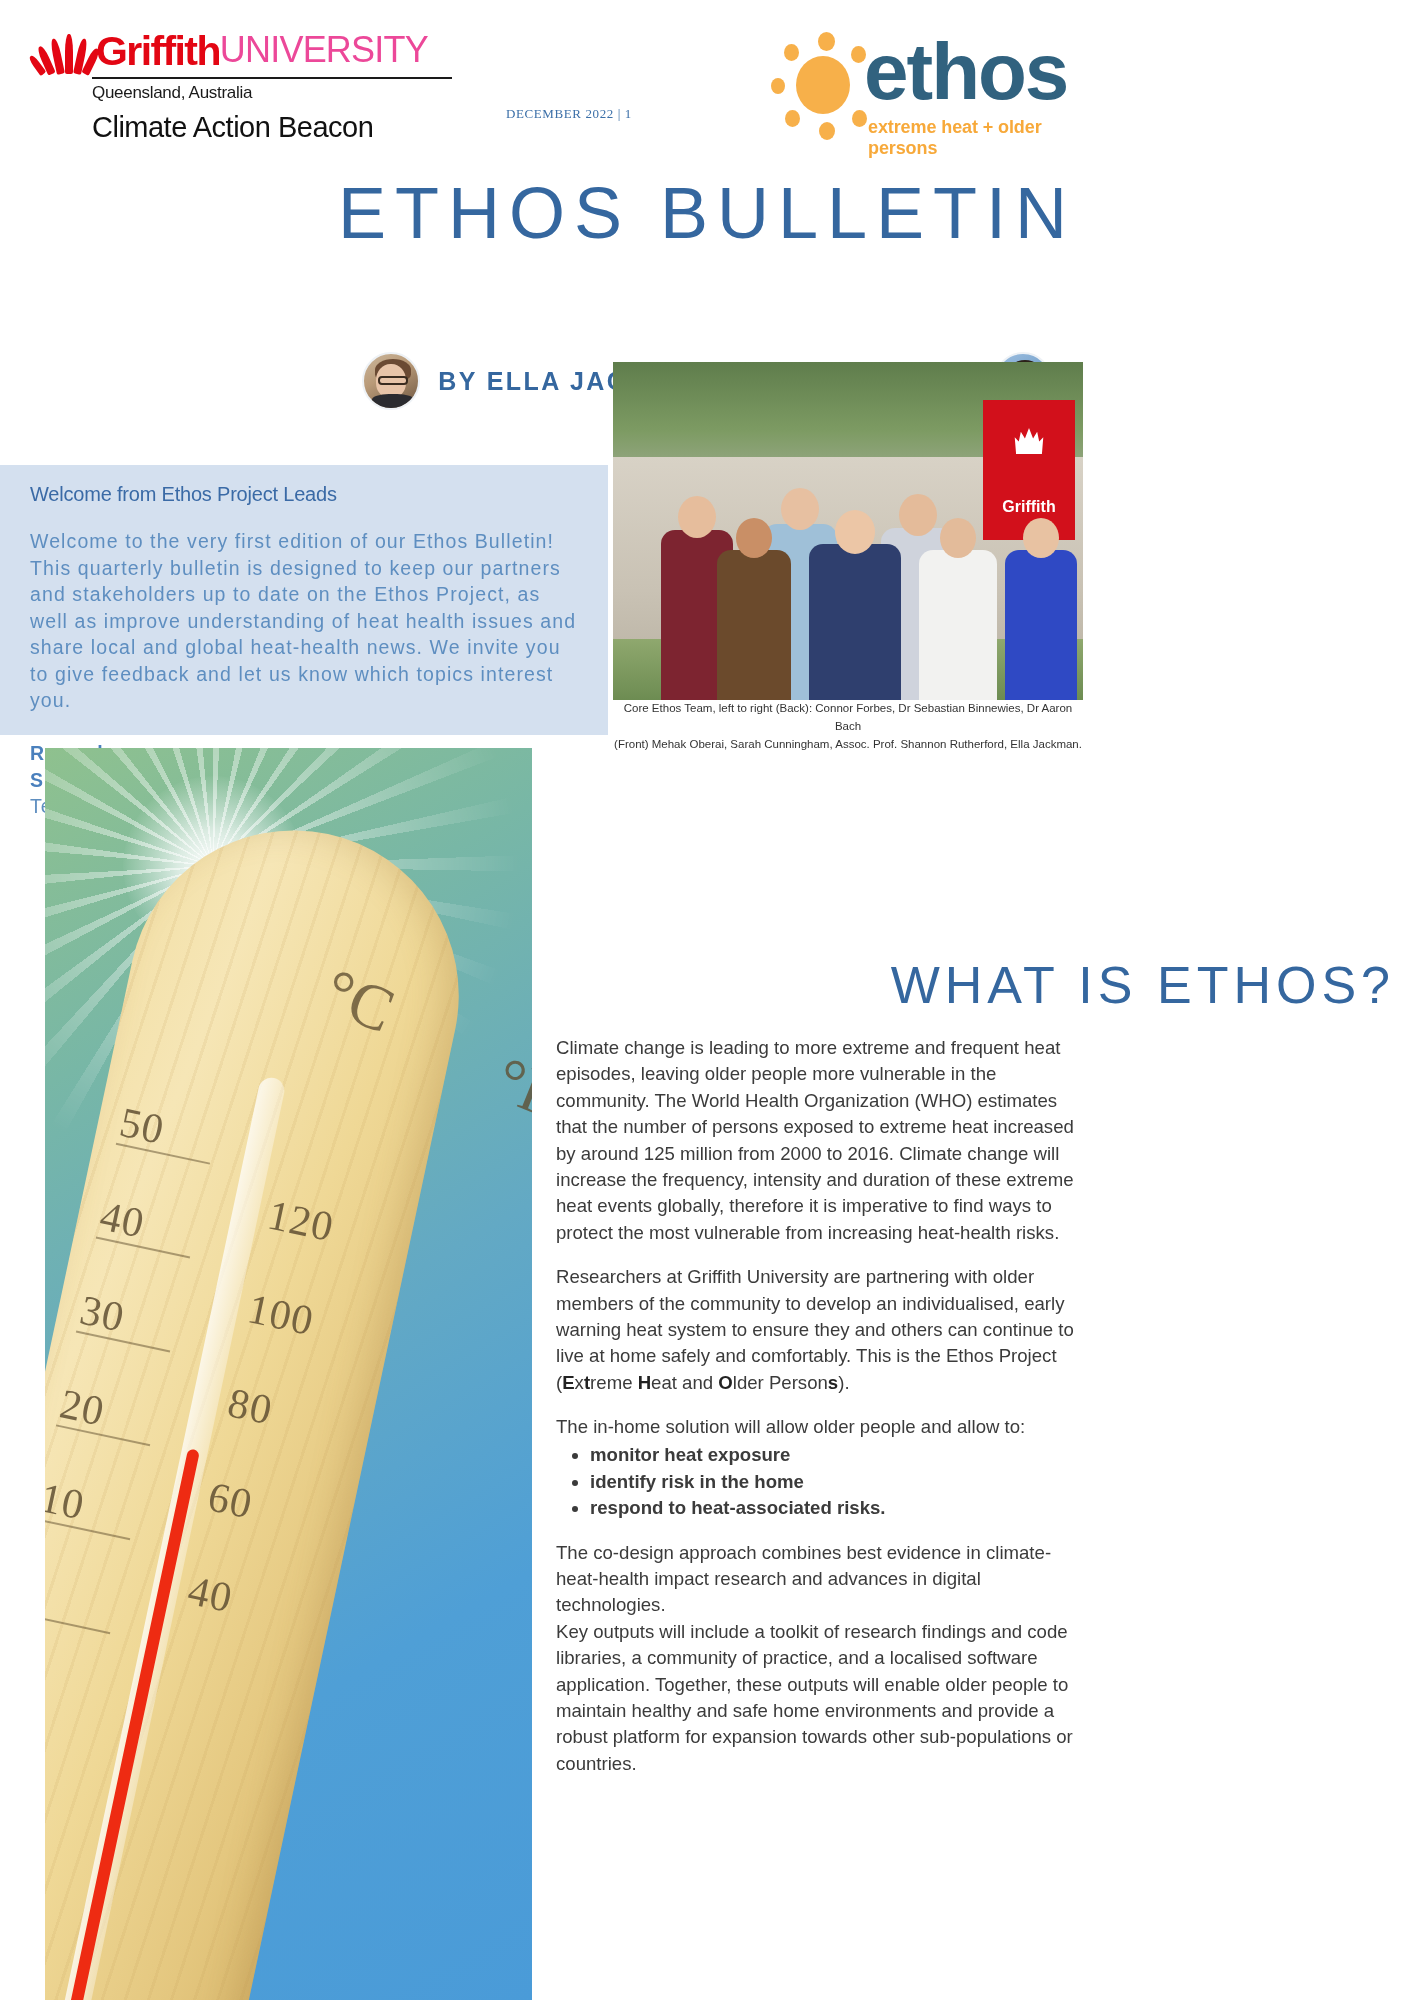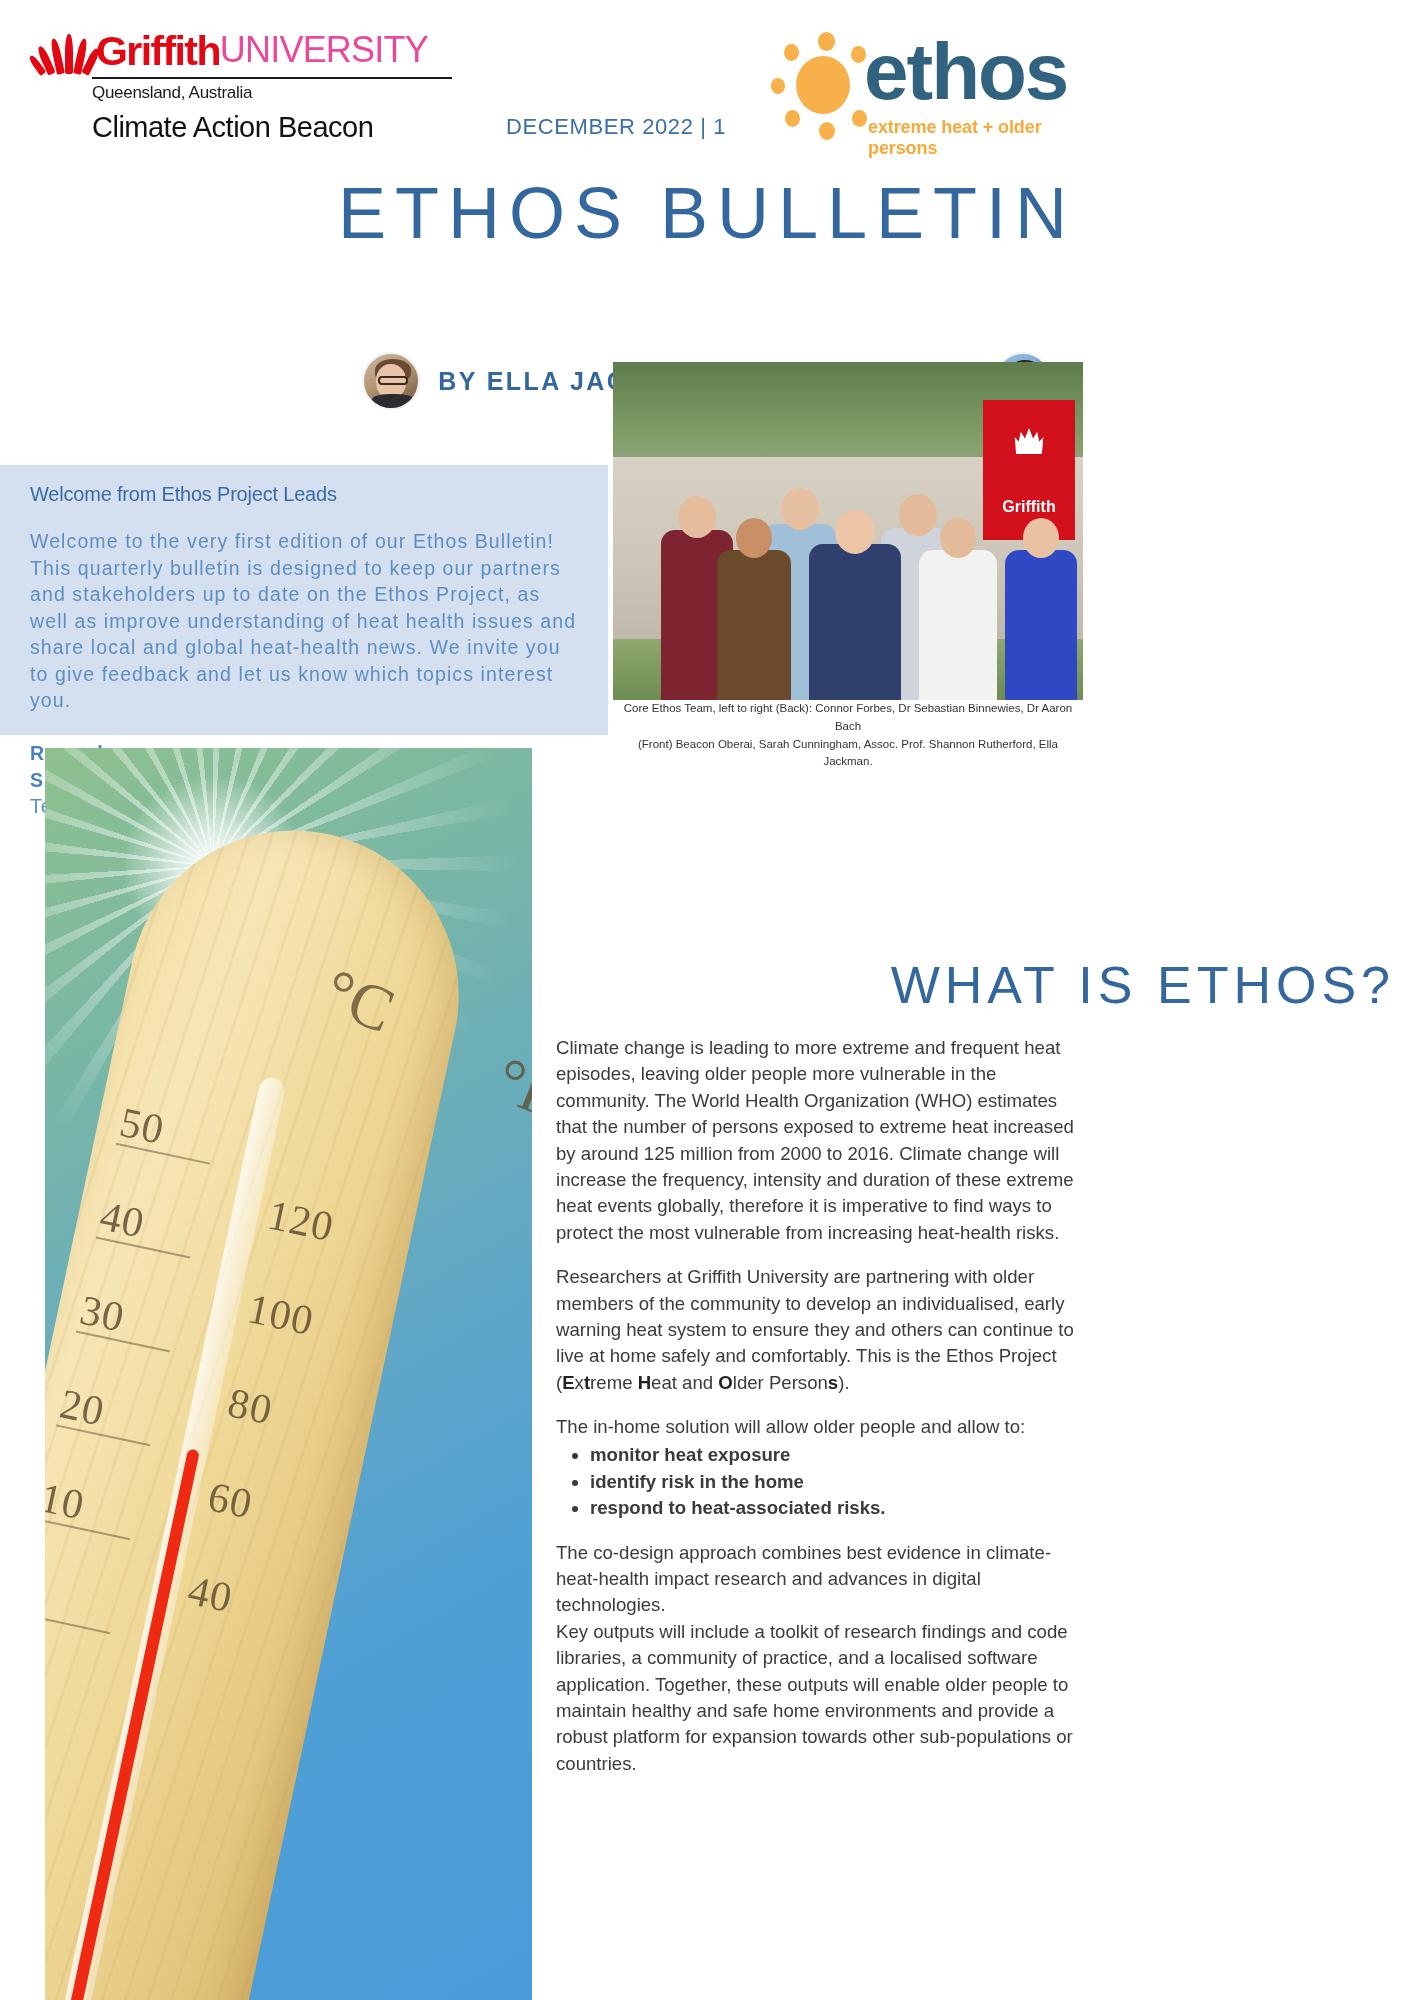--- a/index.html
+++ b/index.html
@@ -28,22 +28,22 @@
   .fl4 { left: 25px; width: 8px; height: 40px; }
   .fl5 { left: 33px; width: 8px; height: 36px; transform: rotate(12deg); }
   .fl6 { left: 41px; width: 8px; height: 28px; transform: rotate(26deg); }
   .griffith-word { font-size: 41px; font-weight: 700; color: #e30613; letter-spacing: -1.6px; line-height: 0.95; }
   .griffith-univ { font-size: 36px; font-weight: 300; color: #ec4899; letter-spacing: -0.8px; line-height: 1.0; }
   .griffith-rule { border-bottom: 2.5px solid #1a1a1a; width: 360px; margin: 3px 0 4px 52px; }
   .griffith-sub { font-size: 17px; color: #1a1a1a; margin-left: 52px; letter-spacing: -0.3px; }
   .cab-title { font-size: 29px; color: #111; margin-left: 52px; margin-top: 8px; letter-spacing: -0.5px; }
 
   .issue-line {
-    position: absolute; left: 506px; top: 114px;
-    font-size: 22px; color: #3b6fa8; letter-spacing: 0.6px;
+    position: absolute; left: 506px; top: 106px;
+    font-size: 13px; color: #3b6fa8; letter-spacing: 0.6px; font-family: Liberation Serif, serif;
   }
 
   
   .ethos-logo { position: absolute; left: 768px; top: 28px; width: 326px; height: 112px; }
   .sun-group { position: absolute; left: 0; top: 2px; width: 108px; height: 108px; }
   .sun-core {
     position: absolute; left: 28px; top: 26px; width: 54px; height: 58px;
     background: #f7b04a; border-radius: 50%;
   }
   .sun-dot { position: absolute; background: #f7b04a; border-radius: 50%; }
@@ -292,21 +292,21 @@
     </div>
     <div class="tp-person" style="left:306px; width:78px; height:150px; background:#f2f2f0;">
       <div class="tp-head" style="top:-32px; width:36px; height:40px; background:#e3bb9a;"></div>
     </div>
     <div class="tp-person" style="left:392px; width:72px; height:150px; background:#2f49c4;">
       <div class="tp-head" style="top:-32px; width:36px; height:40px; background:#e8c2a2;"></div>
     </div>
   </div>
   <div class="photo-caption">
     <div>Core Ethos Team, left to right (Back): Connor Forbes, Dr Sebastian Binnewies, Dr Aaron Bach</div>
-    <div>(Front) Beacon Oberai, Sarah Cunningham, Assoc. Prof. Shannon Rutherford, Ella Jackman.</div>
+    <div>(Front) Mehak Oberai, Sarah Cunningham, Assoc. Prof. Shannon Rutherford, Ella Jackman.</div>
   </div>
 
   <div class="thermo">
     <div class="thermo-rays"></div>
     <div class="thermo-glow"></div>
     <div class="thermo-body">
       <div class="wood-grain"></div>
       <div class="unit-c">°C</div>
       <div class="unit-f">°F</div>
 

